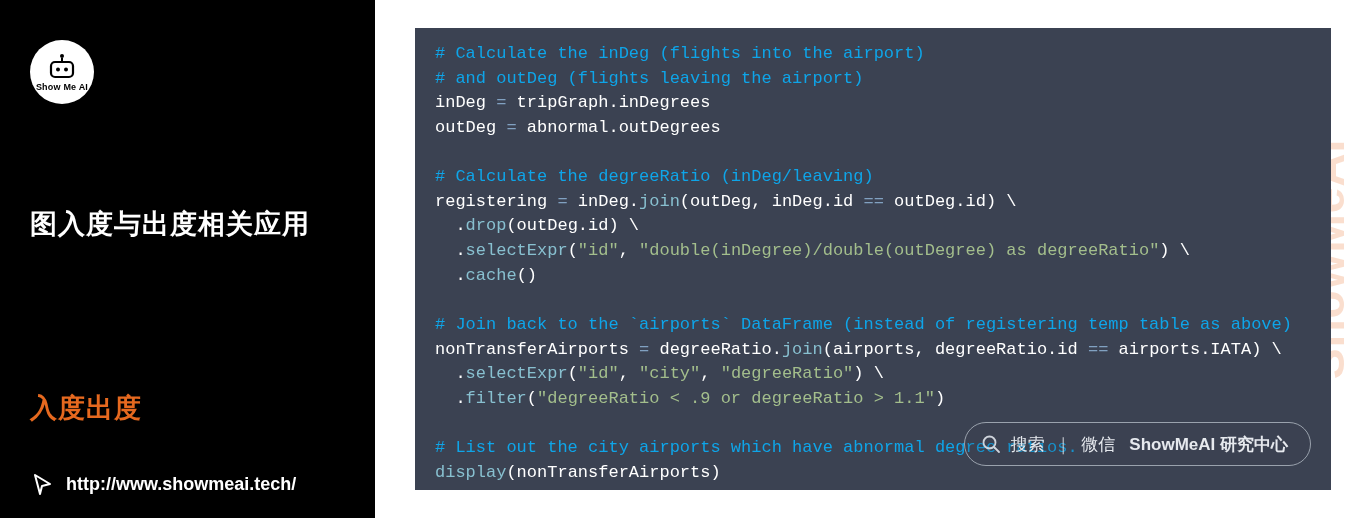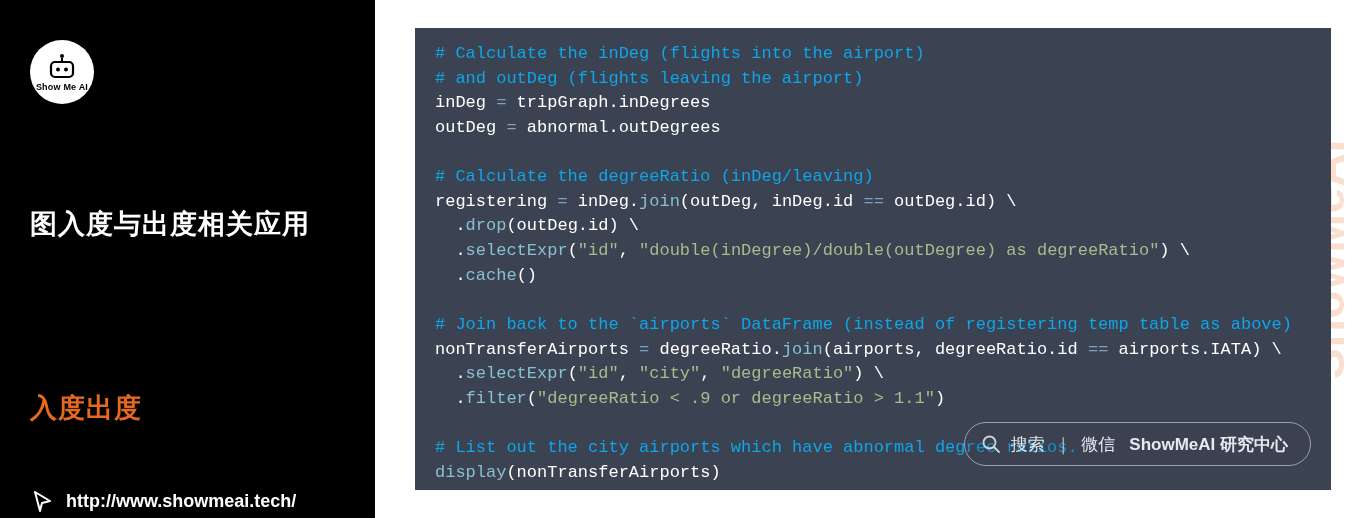--- a/index.html
+++ b/index.html
@@ -25,21 +25,21 @@
     margin-top: 56px;
     font-size: 27px; font-weight: 700; letter-spacing: 1px;
     color: #fff;
   }
   .sub-list { margin-top: 90px; }
   .sub-item {
     font-size: 27px; font-weight: 700; color: #e6691f;
     margin-bottom: 34px; letter-spacing: 1px; margin-top: 12px;
   }
   .footer-link {
-    position: absolute; left: 30px; bottom: 5px;
+    position: absolute; left: 30px; bottom: 22px;
     display: flex; align-items: center; gap: 12px;
     font-size: 18px; font-weight: 600; color: #fff;
   }
   .footer-link svg { flex: 0 0 auto; }
 
   .main {
     flex: 1; height: 100%; position: relative;
     padding: 28px 30px 28px 40px;
     display: flex; align-items: stretch;
   }

